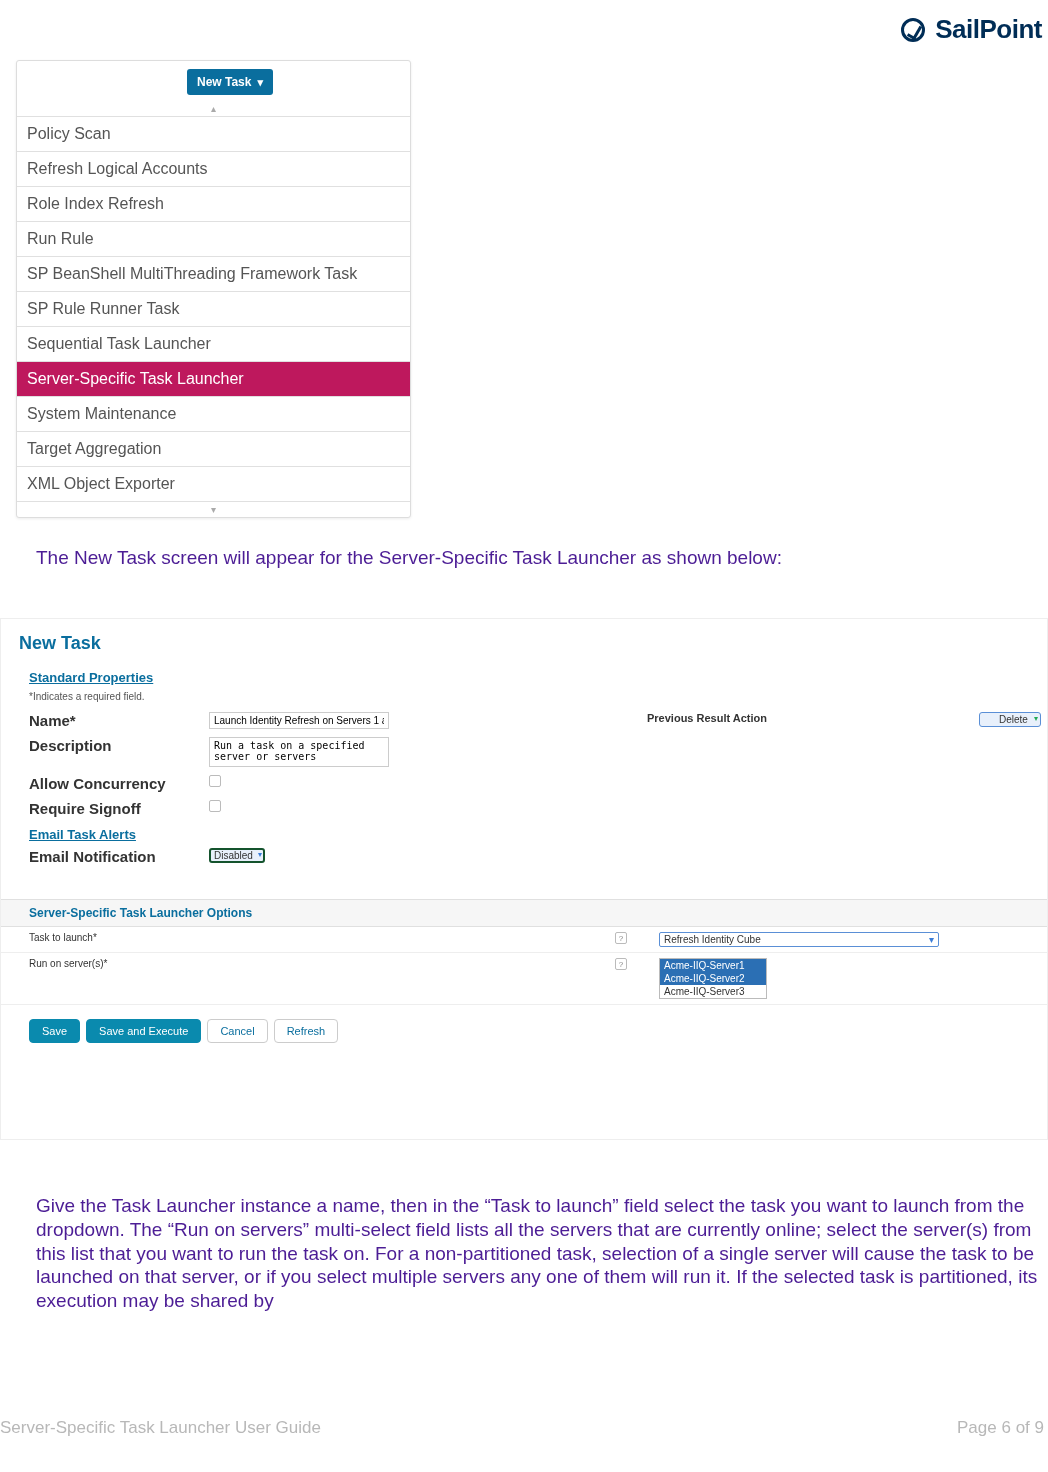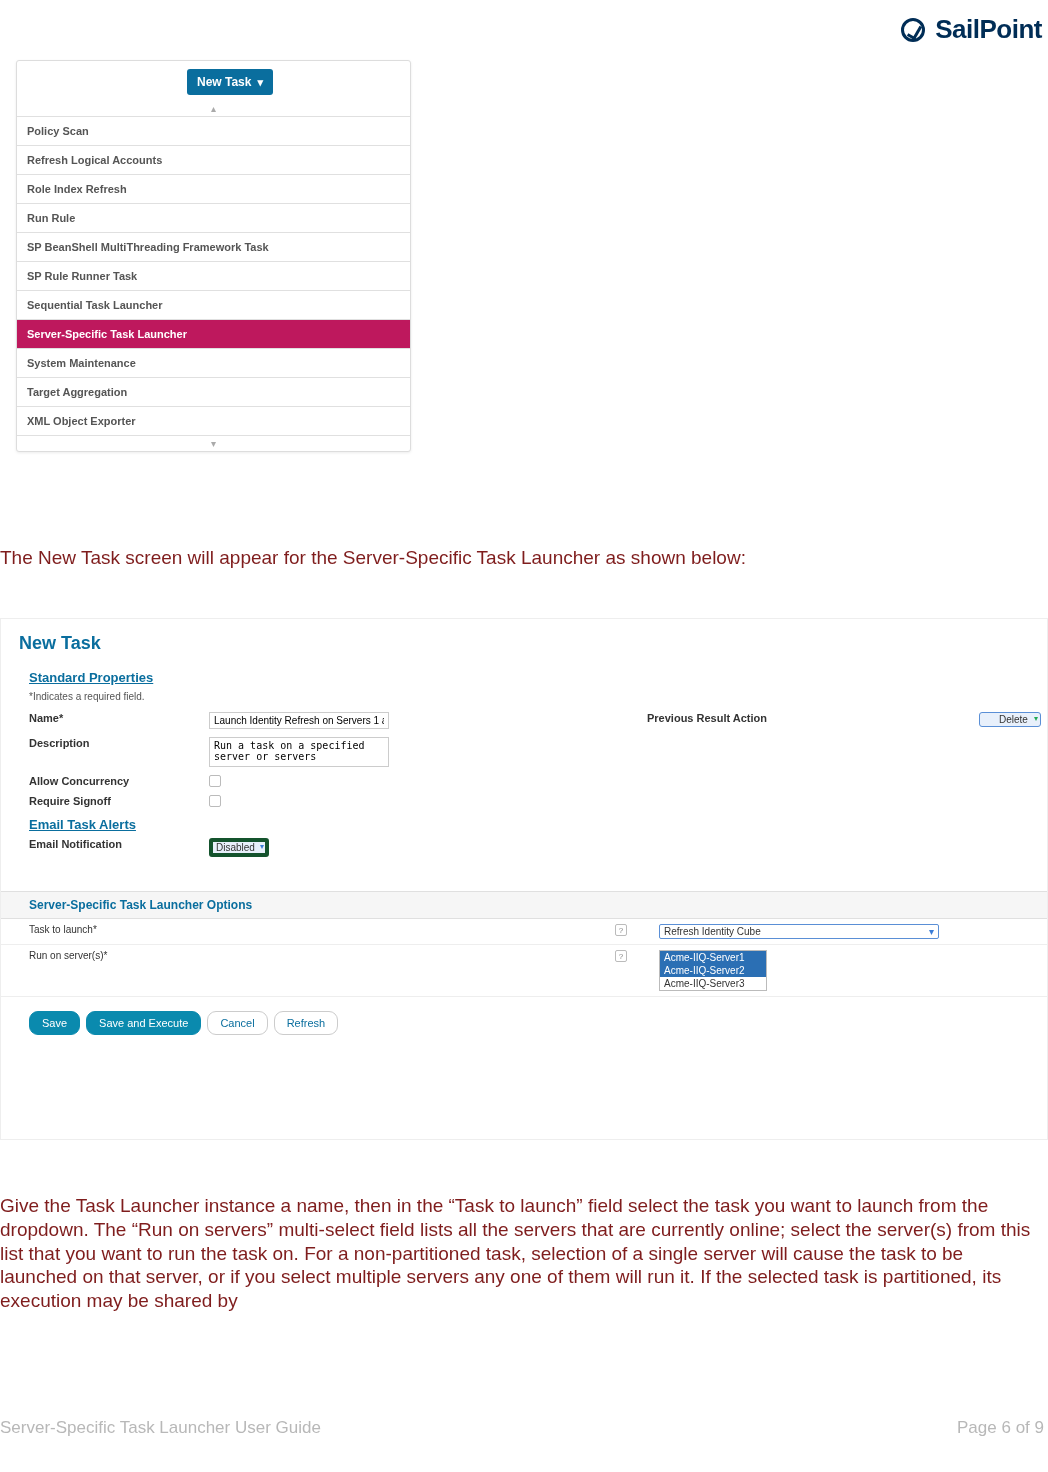--- a/index.html
+++ b/index.html
@@ -54,74 +54,75 @@
     padding: 6px 10px;
     border-radius: 3px;
     display: inline-flex;
     align-items: center;
     gap: 6px;
   }
   .chev { font-size: 11px; }
   .menu-list { border-top: 1px solid #e0e0e0; }
   .menu-item {
     padding: 8px 10px;
-    font-size: 11px;
-    font-weight: bold;
+    font-size: 16px;
+    font-weight: normal;
     color: #555;
     border-bottom: 1px solid #e0e0e0;
     background: #fff;
   }
   .menu-item.selected { background: #be185d; color: #fff; }
   .menu-expand {
     text-align:center; font-size:10px; color:#aaa; padding:2px 0;
   }
   .para {
     position: absolute;
     font-size: 19px;
-    color: #7f1d1d;
+    color: #4c1d95;
     line-height: 1.25;
+    padding-left: 36px;
   }
   .para1 { top: 546px; left: 0; right: 6px; }
   .screenshot2 {
     position: absolute;
     top: 618px;
     left: 0;
     width: 1048px;
     height: 522px;
     border: 1px solid #eee;
     background: #fff;
     font-size: 11px;
   }
   .nt-title { color:#0a6e9e; font-weight:bold; font-size:18px; padding:14px 0 10px 18px;}
   .nt-sect { color:#0a6e9e; font-weight:bold; font-size:13px; padding:6px 0 2px 28px; text-decoration:underline;}
   .nt-hint { font-size:10px; color:#555; padding:4px 0 6px 28px;}
   .nt-row { display:flex; align-items:flex-start; padding:4px 0 4px 28px; gap:10px;}
-  .nt-lbl { width:170px; font-size:11px; font-weight:bold; color:#333;}
+  .nt-lbl { width:170px; font-size:15px; font-weight:bold; color:#333;}
   .nt-input { width:180px; font-size:10px; border:1px solid #ccc; padding:2px 4px; background:#fff;}
   .nt-textarea { width:180px; height:30px; font-size:10px; border:1px solid #ccc; padding:2px 4px; resize:none;}
   .nt-chk { width:12px; height:12px; border:1px solid #bbb; border-radius:2px;}
   .nt-right-lbl { position:absolute; left:646px; font-size:11px; font-weight:bold;}
   .nt-right-sel { position:absolute; left:978px; font-size:10px; border:1px solid #5a8fd6; background:#e8f0fb; padding:1px 12px 1px 19px; border-radius:3px;}
   .nt-right-sel::after{content:"▾"; position:absolute; right:2px; color:#2a5; font-size:8px;}
   .nt-opts-hdr { background:#f6f6f6; border-top:1px solid #e0e0e0; border-bottom:1px solid #e0e0e0; padding:6px 28px; color:#0a6e9e; font-weight:bold; font-size:12px; margin-top:30px;}
   .opts-row { display:flex; align-items:flex-start; border-bottom:1px solid #eee; padding:5px 28px; gap:26px;}
   .opts-lbl { width:560px; font-size:10px; color:#333;}
   .helpdot { display:inline-block; width:12px; height:12px; border:1px solid #bbb; border-radius:2px; font-size:8px; text-align:center; line-height:11px; color:#888; margin-right:6px;}
   .opts-sel { flex:0 0 280px; font-size:10px; border:1px solid #5a8fd6; background:#fff; padding:1px 4px; border-radius:2px; position:relative;}
   .opts-sel.blue::after{content:"▾"; position:absolute; right:4px; color:#3b7dd8;}
   .multi { border:1px solid #bbb; font-size:10px; width:108px;}
   .multi div { padding:1px 4px;}
   .multi .sel { background:#2b6fb4; color:#fff;}
   .btn-bar { padding:14px 28px; display:flex; gap:6px;}
-  .btn { font-size:11px; padding:5px 12px; border-radius:9px; border:1px solid #ccc; background:#fff; color:#0a6e9e;}
+  .btn { font-size:11px; padding:5px 12px; border-radius:4px; border:1px solid #ccc; background:#fff; color:#0a6e9e;}
   .btn.pri { background:#0a8aae; color:#fff; border-color:#0a8aae;}
   .para2 { top: 1194px; left: 0; right: 4px; }
   .footer-left { position:absolute; bottom:34px; left:0; font-size:17px; color:#b8b8b8;}
   .footer-right { position:absolute; bottom:34px; right:4px; font-size:17px; color:#b8b8b8;}
-  .small-sel{font-size:10px; border:4px solid #14532d; background:#e8f0fb; padding:0 10px 0 3px; border-radius:3px; position:relative;}
+  .small-sel{font-size:10px; border:2px solid #14532d; background:#e8f0fb; padding:0 10px 0 3px; border-radius:3px; position:relative;}
   .small-sel::after{content:"▾"; position:absolute; right:1px; font-size:8px; color:#3b7dd8;}
 </style>
 </head>
 <body>
 
 <div class="logo-wrap">
   <span class="logo-mark"></span>
   <span class="logo-text">SailPoint</span>
 </div>
 

